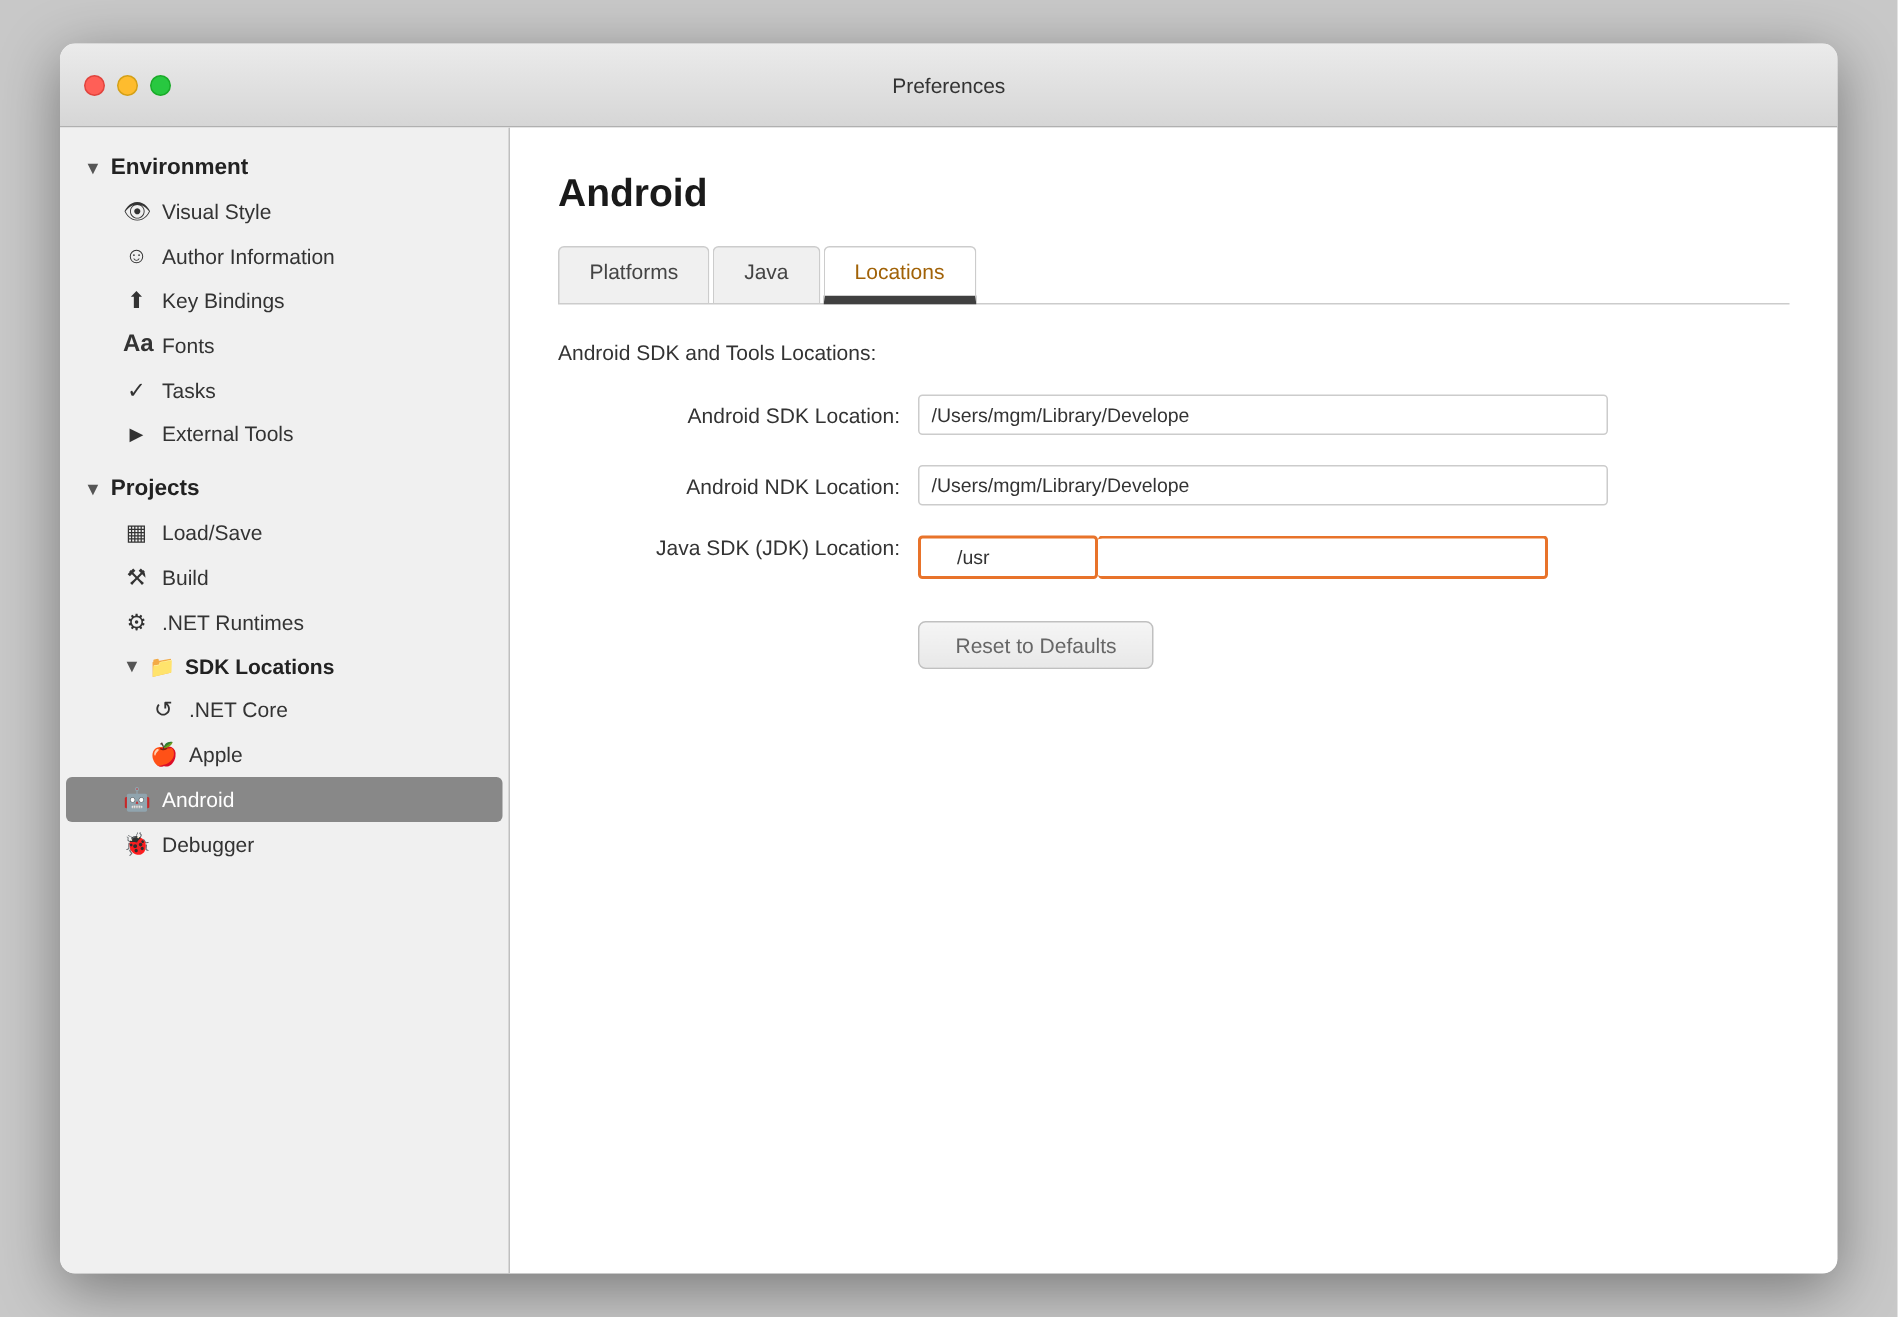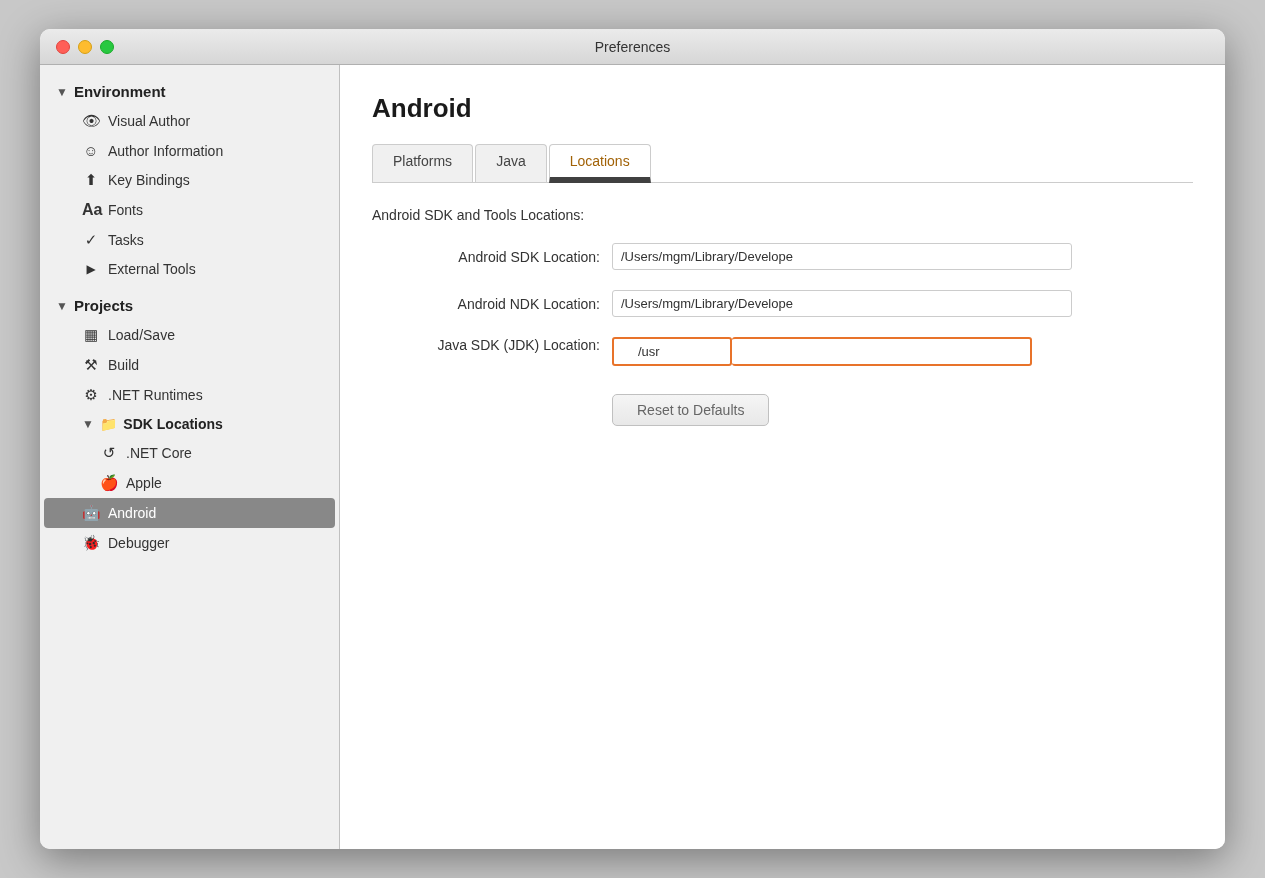--- a/index.html
+++ b/index.html
@@ -17,21 +17,21 @@
       width: 1185px;
       height: 820px;
       background: #f5f5f5;
       border-radius: 10px;
       box-shadow: 0 10px 40px rgba(0,0,0,0.4);
       display: flex;
       flex-direction: column;
       overflow: hidden;
     }
     .titlebar {
-      height: 36px;
+      height: 56px;
       background: linear-gradient(to bottom, #ebebeb, #d6d6d6);
       border-bottom: 1px solid #b0b0b0;
       display: flex;
       align-items: center;
       padding: 0 16px;
       position: relative;
       border-radius: 10px 10px 0 0;
     }
     .traffic-lights {
       display: flex;
@@ -214,21 +214,21 @@
 
     <div class="sidebar">
 
       <div class="sidebar-section-header">
         <span class="arrow">▼</span>
         <span>Environment</span>
       </div>
 
       <div class="sidebar-item">
         <span class="icon">👁</span>
-        <span>Visual Author</span>
+        <span>Visual Style</span>
       </div>
       <div class="sidebar-item">
         <span class="icon">☺</span>
         <span>Author Information</span>
       </div>
       <div class="sidebar-item">
         <span class="icon">⬆</span>
         <span>Key Bindings</span>
       </div>
       <div class="sidebar-item">

